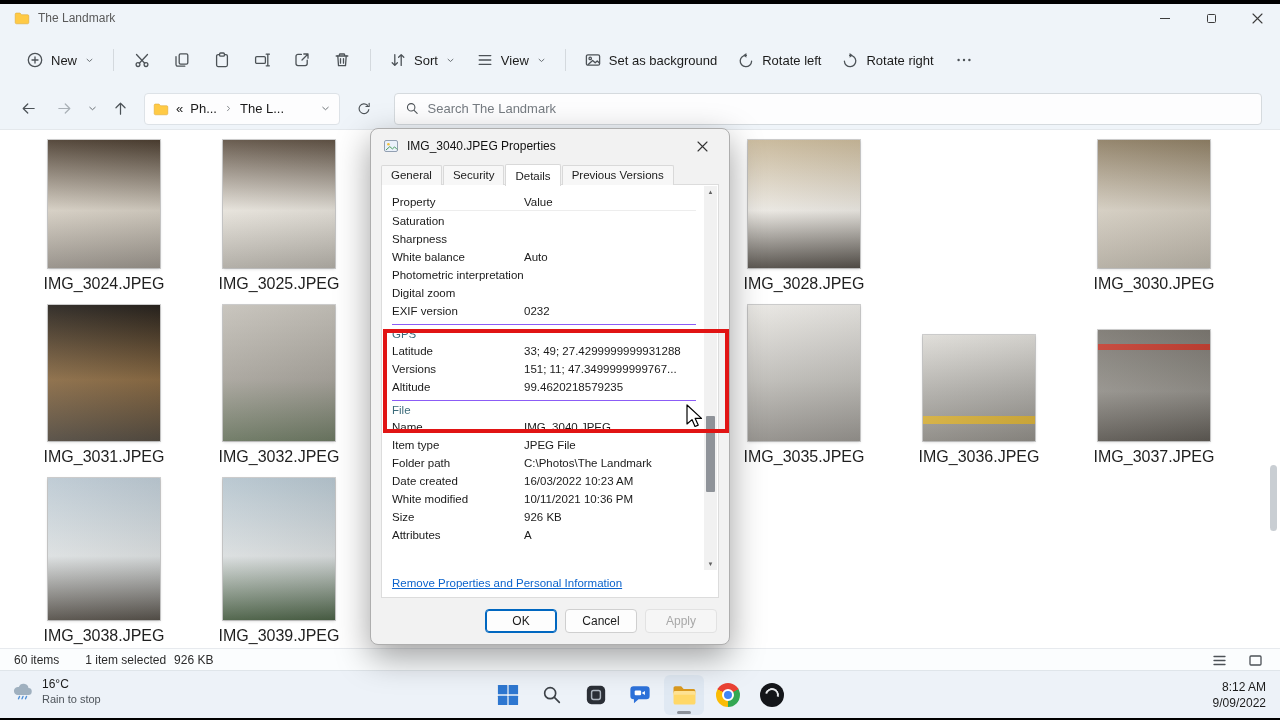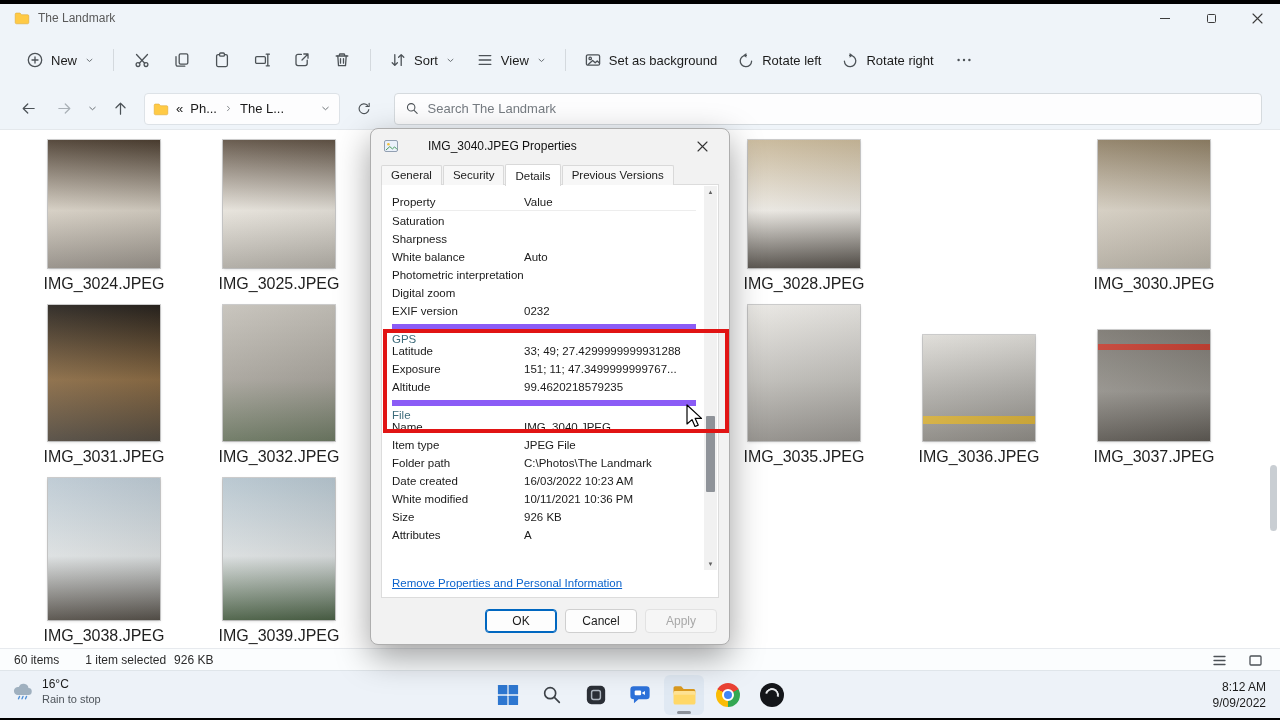--- a/index.html
+++ b/index.html
@@ -64,31 +64,31 @@
   .task-btn.active{background:#e0e9f3;}
   .task-btn.active::after{content:"";position:absolute;bottom:1px;left:50%;transform:translateX(-50%);width:14px;height:3px;border-radius:2px;background:#8b9199;}
   .chrome-icon{width:24px;height:24px;border-radius:50%;background:conic-gradient(from -60deg,#ea4335 0 120deg,#34a853 120deg 240deg,#fbbc04 240deg 360deg);}
   .chrome-hub{width:12px;height:12px;margin:6px;border-radius:50%;background:#4285f4;border:2.5px solid #fff;}
   .obs-icon{width:24px;height:24px;border-radius:50%;background:#14161a;position:relative;}
   .obs-icon::after{content:"";position:absolute;inset:5px;border-radius:50%;border:2.2px solid #e8eaed;border-left-color:transparent;border-bottom-color:transparent;transform:rotate(-30deg);}
   .clock{position:absolute;right:14px;top:8px;text-align:right;font-size:12px;line-height:16px;color:#1b1b1b;}
 
   
   .dialog{position:absolute;left:370px;top:128px;width:360px;height:517px;background:#f2f2f2;border:1px solid #aeaeae;border-radius:8px;box-shadow:0 12px 34px rgba(0,0,0,.38);display:flex;flex-direction:column;z-index:50;font-size:12px;}
-  .dlg-titlebar{height:34px;display:flex;align-items:center;padding:0 6px 0 12px;flex:none;gap:21px;}
+  .dlg-titlebar{height:34px;display:flex;align-items:center;padding:0 6px 0 12px;flex:none;}
   .dlg-title{margin-left:8px;font-size:12px;color:#111;}
   .dlg-close{margin-left:auto;width:42px;height:28px;display:flex;align-items:center;justify-content:center;background:none;border:none;border-radius:5px;}
   .dlg-tabs{display:flex;align-items:flex-end;height:22px;padding-left:10px;position:relative;z-index:2;flex:none;}
   .dlg-tab{font-size:11.5px;color:#1b1b1b;padding:3px 9px 4px;background:#f7f7f7;border:1px solid #d9d9d9;border-bottom:none;margin-right:1px;border-radius:2px 2px 0 0;}
   .dlg-tab.active{background:#fff;padding-top:5px;margin-bottom:-1px;position:relative;}
   .dlg-page{flex:1;margin:0 10px;margin-top:-1px;background:#fff;border:1px solid #dcdcdc;position:relative;padding:8px 22px 30px 10px;overflow:hidden;z-index:1;}
   .prop-row{display:grid;grid-template-columns:132px 1fr;height:18px;align-items:center;font-size:11.5px;color:#1a1a1a;}
   .prop-head{color:#1a1a1a;border-bottom:1px solid #ededed;margin-bottom:1px;}
   .p-value{overflow:hidden;white-space:nowrap;}
-  .prop-section{margin-top:4px;padding-top:3px;border-top:6px solid #8b5cf6;height:18px;font-size:11.5px;color:var(--section-header);}
+  .prop-section{margin-top:4px;padding-top:3px;border-top:1px solid #8b5cf6;height:18px;font-size:11.5px;color:var(--section-header);}
   .remove-link{position:absolute;left:10px;bottom:8px;font-size:11.5px;color:var(--link);text-decoration:underline;cursor:pointer;}
   .dlg-scrollbar{position:absolute;top:1px;right:1px;bottom:27px;width:13px;background:#f1f1f1;}
   .sb-arrow{position:absolute;left:0;width:100%;height:12px;display:flex;align-items:center;justify-content:center;font-size:6px;color:#606060;}
   .sb-arrow.up{top:0;}
   .sb-arrow.down{bottom:0;}
   .sb-thumb{position:absolute;left:2px;width:9px;top:60%;height:76px;background:#8f9399;border-radius:1px;}
   .dlg-buttons{height:46px;flex:none;display:flex;justify-content:flex-end;align-items:center;gap:8px;padding:0 12px;}
   .dlg-btn{width:72px;height:24px;font-size:12px;background:#fdfdfd;border:1px solid #cfcfcf;border-radius:4px;color:#1b1b1b;}
   .dlg-btn.ok{border-color:var(--accent);box-shadow:inset 0 0 0 1px var(--accent);}
   .dlg-btn.disabled{color:#a8a8a8;background:#f6f6f6;border-color:#e2e2e2;}
@@ -475,21 +475,21 @@
           <div class="prop-row">
             <span class="p-label">EXIF version</span>
             <span class="p-value">0232</span>
           </div>
           <div class="prop-section">GPS</div>
           <div class="prop-row">
             <span class="p-label">Latitude</span>
             <span class="p-value">33; 49; 27.4299999999931288</span>
           </div>
           <div class="prop-row">
-            <span class="p-label">Exposure</span>
+            <span class="p-label">Versions</span>
             <span class="p-value">151; 11; 47.3499999999767...</span>
           </div>
           <div class="prop-row">
             <span class="p-label">Altitude</span>
             <span class="p-value">99.4620218579235</span>
           </div>
           <div class="prop-section">File</div>
           <div class="prop-row">
             <span class="p-label">Name</span>
             <span class="p-value">IMG_3040.JPEG</span>

